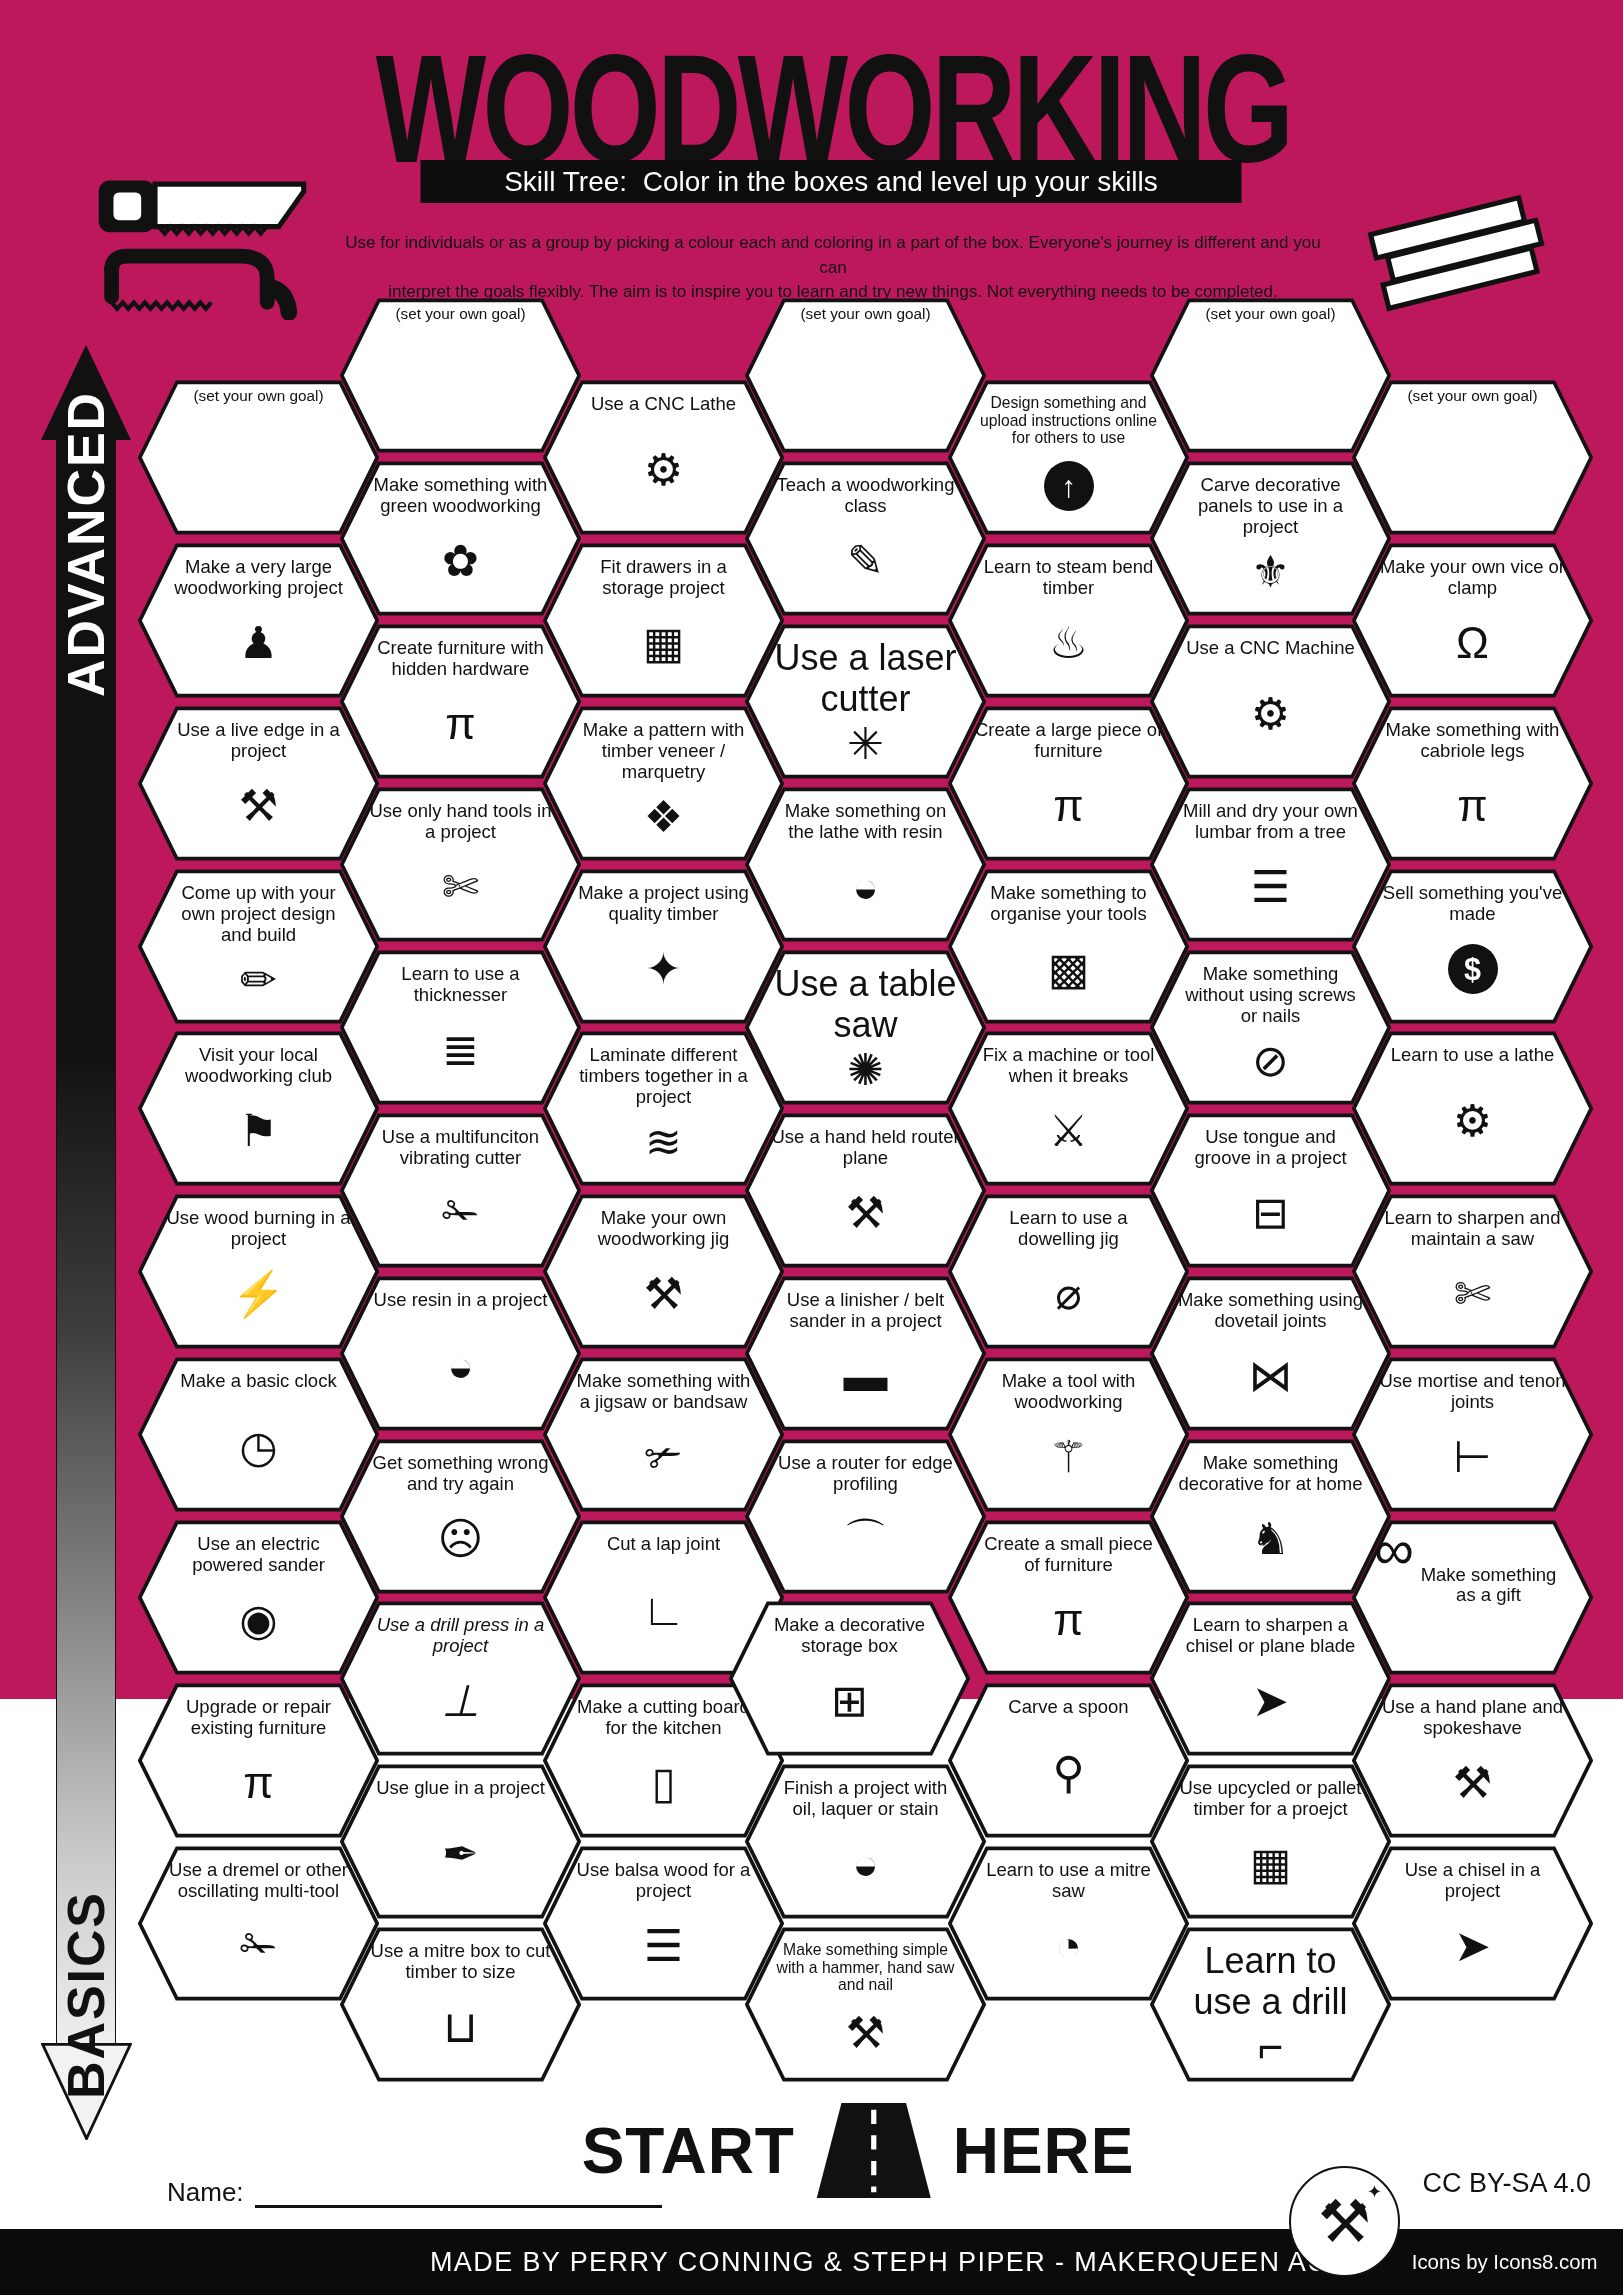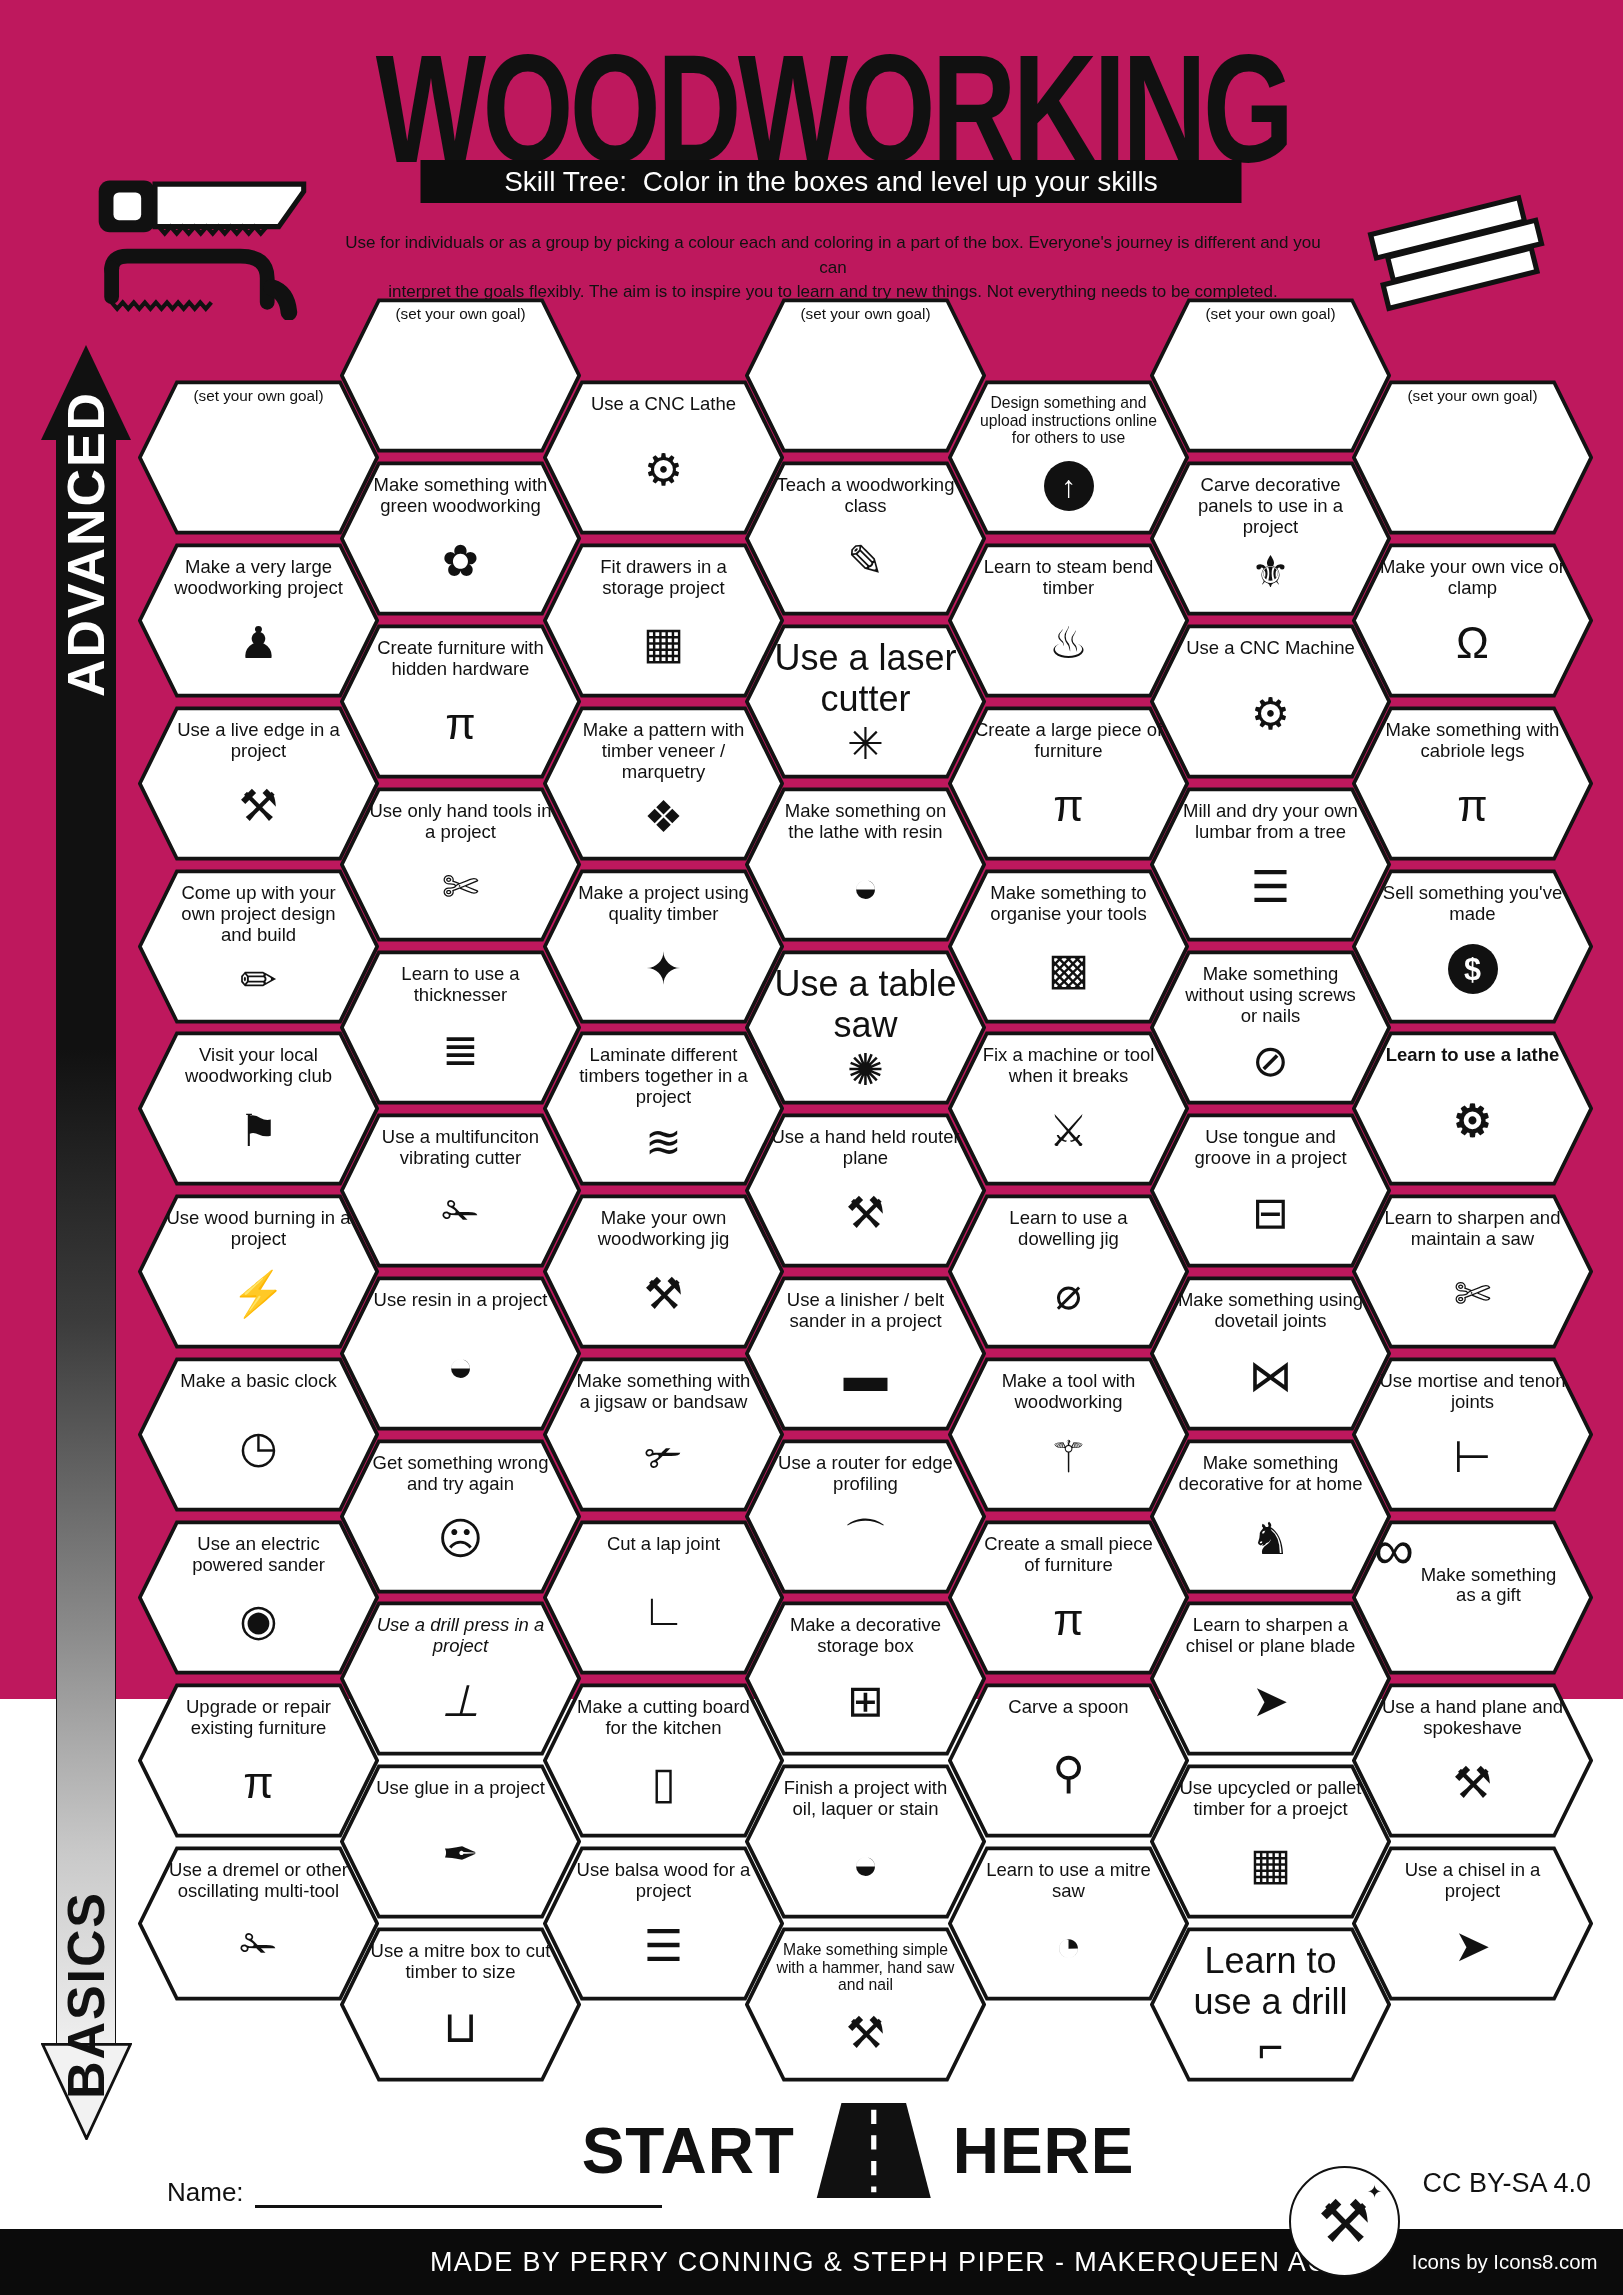--- a/index.html
+++ b/index.html
@@ -450,21 +450,21 @@
       </div>
       <div class="hex" style="left: 745px; top: 1439px;">
         <svg class="hex-shape" viewBox="0 0 520 336" preserveAspectRatio="none">
           <polygon points="4,168 84,5 436,5 516,168 436,331 84,331"></polygon>
         </svg>
         <div class="hex-content">
           <div class="hex-label">Use a router for edge profiling</div>
           <div class="hex-icon">⌒</div>
         </div>
       </div>
-      <div class="hex" style="left: 745px; top: 1601px;">
+      <div class="hex" style="left: 729px; top: 1601px;">
         <svg class="hex-shape" viewBox="0 0 520 336" preserveAspectRatio="none">
           <polygon points="4,168 84,5 436,5 516,168 436,331 84,331"></polygon>
         </svg>
         <div class="hex-content">
           <div class="hex-label">Make a decorative storage box</div>
           <div class="hex-icon">⊞</div>
         </div>
       </div>
       <div class="hex" style="left: 745px; top: 1764px;">
         <svg class="hex-shape" viewBox="0 0 520 336" preserveAspectRatio="none">
@@ -700,21 +700,21 @@
       </div>
       <div class="hex" style="left: 1352px; top: 869px;">
         <svg class="hex-shape" viewBox="0 0 520 336" preserveAspectRatio="none">
           <polygon points="4,168 84,5 436,5 516,168 436,331 84,331"></polygon>
         </svg>
         <div class="hex-content">
           <div class="hex-label">Sell something you've made</div>
           <div class="hex-icon circle">$</div>
         </div>
       </div>
-      <div class="hex" style="left: 1352px; top: 1031px; font-weight: bold;">
+      <div class="hex" style="left: 1352px; top: 1031px;">
         <svg class="hex-shape" viewBox="0 0 520 336" preserveAspectRatio="none">
           <polygon points="4,168 84,5 436,5 516,168 436,331 84,331"></polygon>
         </svg>
         <div class="hex-content">
           <div class="hex-label">Learn to use a lathe</div>
           <div class="hex-icon">⚙</div>
         </div>
       </div>
       <div class="hex" style="left: 1352px; top: 1194px;">
         <svg class="hex-shape" viewBox="0 0 520 336" preserveAspectRatio="none">

